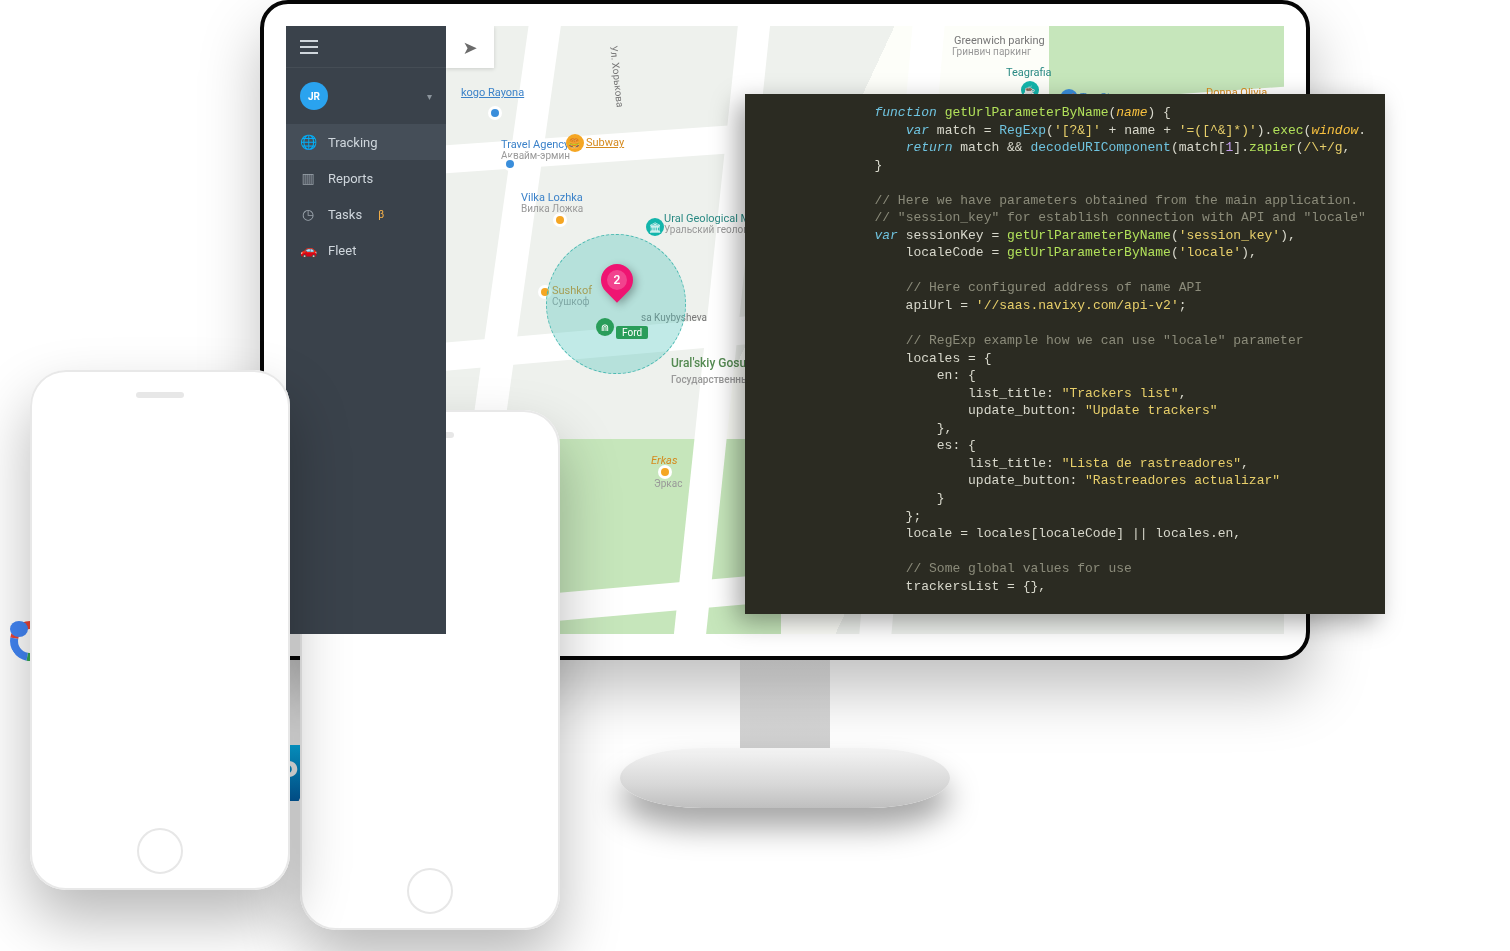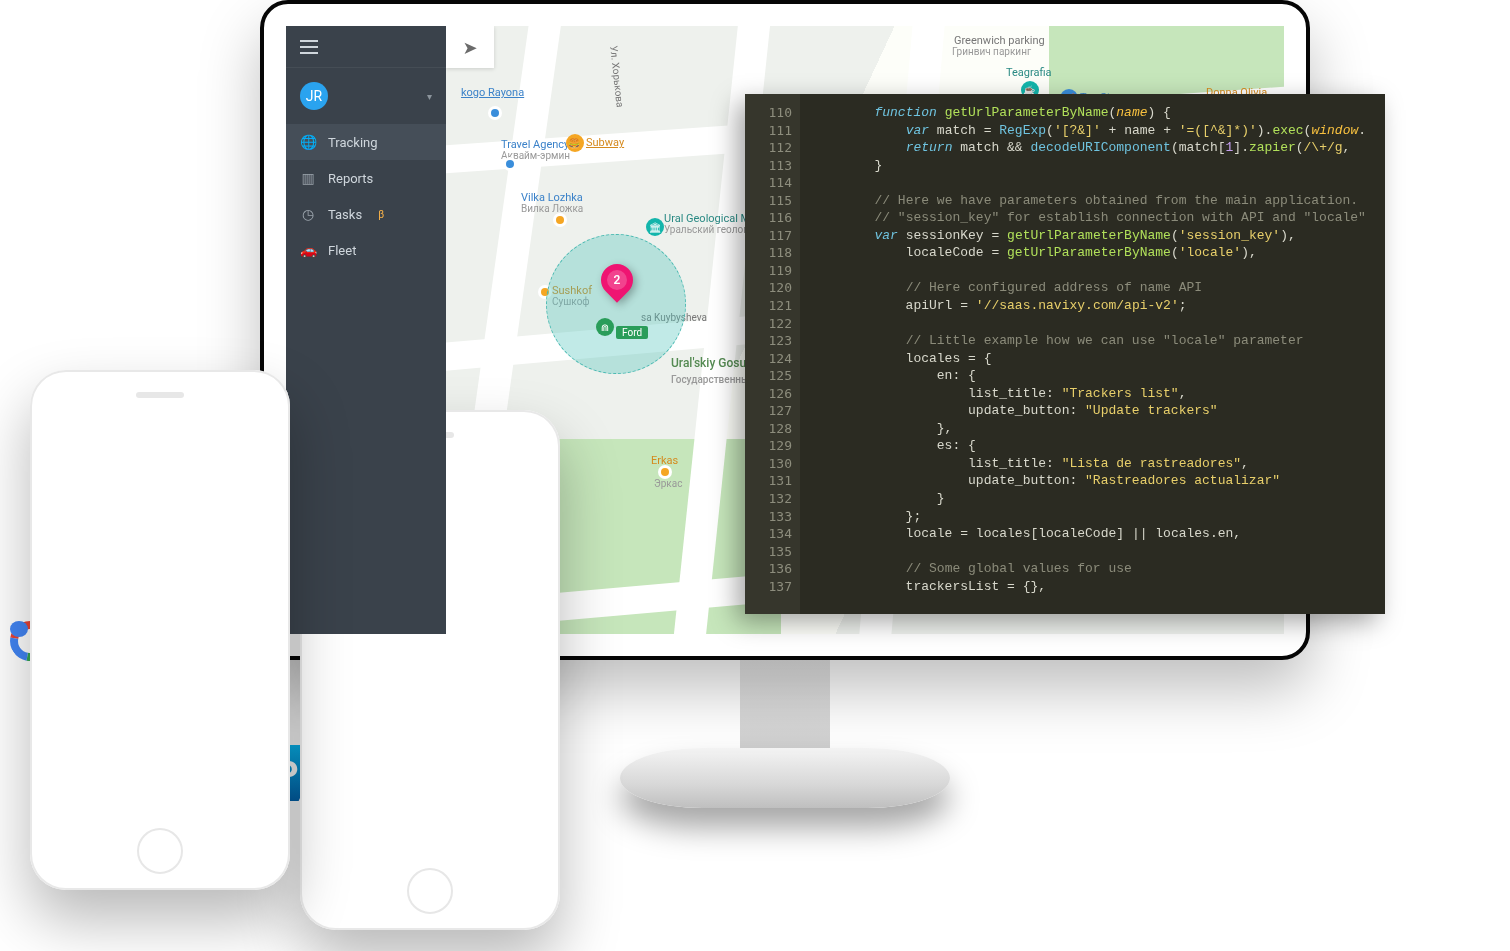--- a/index.html
+++ b/index.html
@@ -74,21 +74,21 @@
   }
   .hamburger::before,.hamburger::after{
     content:'';position:absolute;left:0;width:18px;height:2px;background:#cfd6dc;
   }
   .hamburger::before{top:-6px}.hamburger::after{top:6px}
   .user-row {
     display:flex;align-items:center;gap:10px;padding:14px;
   }
   .avatar {
     width:28px;height:28px;border-radius:50%;background:#2aa3ef;
-    color:#fff;font-size:14px;display:flex;align-items:center;justify-content:center;
+    color:#fff;font-size:10px;display:flex;align-items:center;justify-content:center;font-weight:bold;
   }
   .chev-down { margin-left:auto;font-size:10px;color:#8b949c;}
   .nav-item {
     display:flex;align-items:center;gap:12px;
     padding:10px 14px;cursor:pointer;
   }
   .nav-item.active { background:#454e58; }
   .nav-icon { width:16px;text-align:center;font-size:14px;color:#9aa3ab;}
   .beta { color:#ffb648;font-size:10px;margin-left:4px;}
 
@@ -304,21 +304,21 @@
 
       <div class="poi-dot poi-orange" style="left:800px;top:72px;"></div>
       <span class="map-label" style="left:760px;top:60px;color:#d58a1e;">Donna Olivia</span>
 
       <div class="map-label big" style="left:225px;top:330px;width:120px;">
         <span>Ural'skiy Gosudarstvennyy Gornyy Universitet</span><br>
         <span class="gray" style="font-size:10px;color:#999;">Государственный горный...</span>
       </div>
 
       <div class="poi-dot poi-orange" style="left:215px;top:442px;"></div>
-      <span class="map-label" style="left:205px;top:428px;color:#d58a1e;">Erkas</span>
+      <span class="map-label" style="left:205px;top:428px;color:#d58a1e;font-style:italic;">Erkas</span>
       <span class="map-label gray" style="left:208px;top:452px;">Эркас</span>
 
       <div class="tracker-radius" style="left:100px;top:208px;"></div>
       <div class="tracker-pin" style="left:155px;top:238px;">
         <span class="tracker-count">2</span>
       </div>
       <div class="wifi-chip" style="left:150px;top:292px;">⋒</div>
       <div class="tracker-chip" style="left:170px;top:300px;">Ford</div>
     </div>
 
@@ -351,63 +351,34 @@
       <div class="nav-item">
         <span class="nav-icon">🚗</span>
         <span>Fleet</span>
       </div>
     </div>
 
   </div>
 </div>
 
 <div class="code-panel">
-  <div class="code-gutter" id="gutter">110
-111
-112
-113
-114
-115
-116
-117
-118
-119
-120
-121
-122
-123
-124
-125
-126
-127
-128
-129
-130
-131
-132
-133
-134
-135
-136
-137
-</div>
   <div class="code-body" id="codebody">        <span class="tok-kw">function</span> <span class="tok-fn">getUrlParameterByName</span>(<span class="tok-kw2">name</span>) {
             <span class="tok-kw">var</span> match <span class="tok-punc">=</span> <span class="tok-builtin">RegExp</span>(<span class="tok-str">'[?&amp;]'</span> <span class="tok-punc">+</span> name <span class="tok-punc">+</span> <span class="tok-str">'=([^&amp;]*)'</span>).<span class="tok-fn">exec</span>(<span class="tok-kw2">window</span>.
             <span class="tok-kw">return</span> match <span class="tok-punc">&amp;&amp;</span> <span class="tok-builtin">decodeURIComponent</span>(match[<span class="tok-num">1</span>].<span class="tok-fn">zapier</span>(<span class="tok-str">/\+/g</span>,
         }
 
         <span class="tok-comm">// Here we have parameters obtained from the main application.</span>
         <span class="tok-comm">// "session_key" for establish connection with API and "locale"</span>
         <span class="tok-kw">var</span> sessionKey <span class="tok-punc">=</span> <span class="tok-fn">getUrlParameterByName</span>(<span class="tok-str">'session_key'</span>),
             localeCode <span class="tok-punc">=</span> <span class="tok-fn">getUrlParameterByName</span>(<span class="tok-str">'locale'</span>),
 
             <span class="tok-comm">// Here configured address of name API</span>
             apiUrl <span class="tok-punc">=</span> <span class="tok-str">'//saas.navixy.com/api-v2'</span>;
 
-            <span class="tok-comm">// Little example how we can use "locale" parameter</span>
+            <span class="tok-comm">// RegExp example how we can use "locale" parameter</span>
             locales <span class="tok-punc">=</span> {
                 en: {
                     list_title: <span class="tok-str">"Trackers list"</span>,
                     update_button: <span class="tok-str">"Update trackers"</span>
                 },
                 es: {
                     list_title: <span class="tok-str">"Lista de rastreadores"</span>,
                     update_button: <span class="tok-str">"Rastreadores actualizar"</span>
                 }
             };

